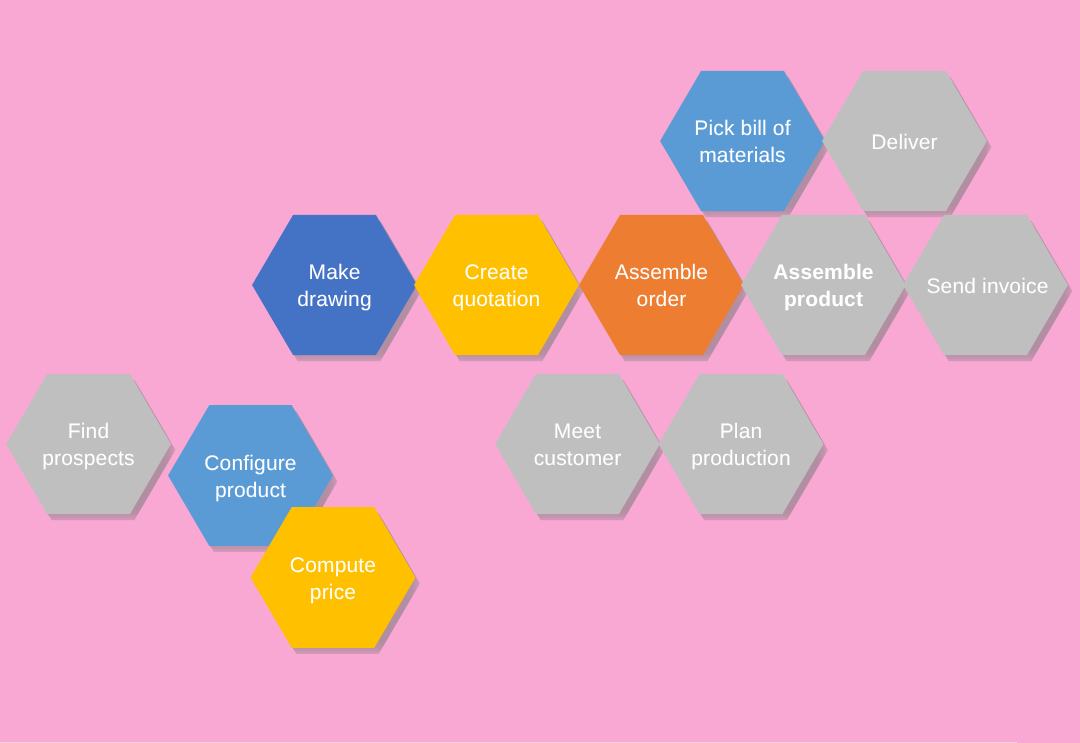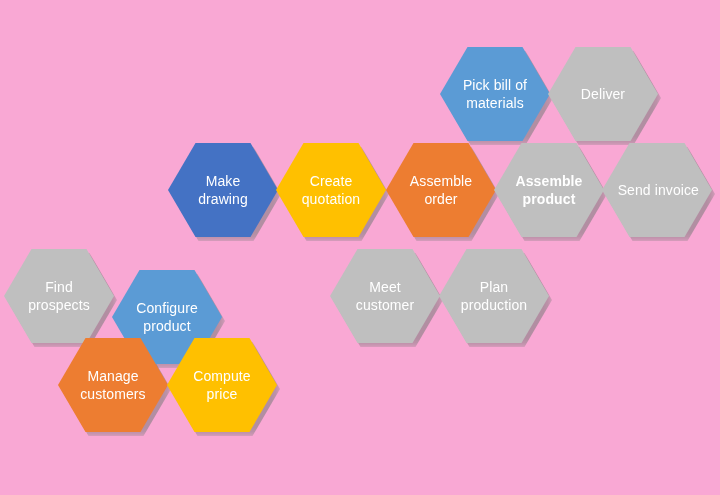--- a/index.html
+++ b/index.html
@@ -134,25 +134,19 @@
       <div class="hex-face" style="background: rgb(191, 191, 191);">
         <div class="hex-label" style="color: rgb(255, 255, 255);">Meet customer</div>
       </div>
     </div>
     <div class="hex-cell" style="left: 439px; top: 249px; text-decoration: underline;">
       <div class="hex-shadow"></div>
       <div class="hex-face" style="background: rgb(191, 191, 191);">
         <div class="hex-label" style="color: rgb(255, 255, 255);">Plan production</div>
       </div>
     </div>
-    <div class="hex-cell" style="left: 58px; top: 338px;">
-      <div class="hex-shadow"></div>
-      <div class="hex-face" style="background: rgb(237, 125, 49);">
-        <div class="hex-label" style="color: rgb(255, 255, 255);">Manage customers</div>
-      </div>
-    </div>
     <div class="hex-cell" style="left: 167px; top: 338px;">
       <div class="hex-shadow"></div>
       <div class="hex-face" style="background: rgb(255, 192, 0);">
         <div class="hex-label" style="color: rgb(255, 255, 255);">Compute price</div>
       </div>
     </div>
   </div>
 
 </body></html>

